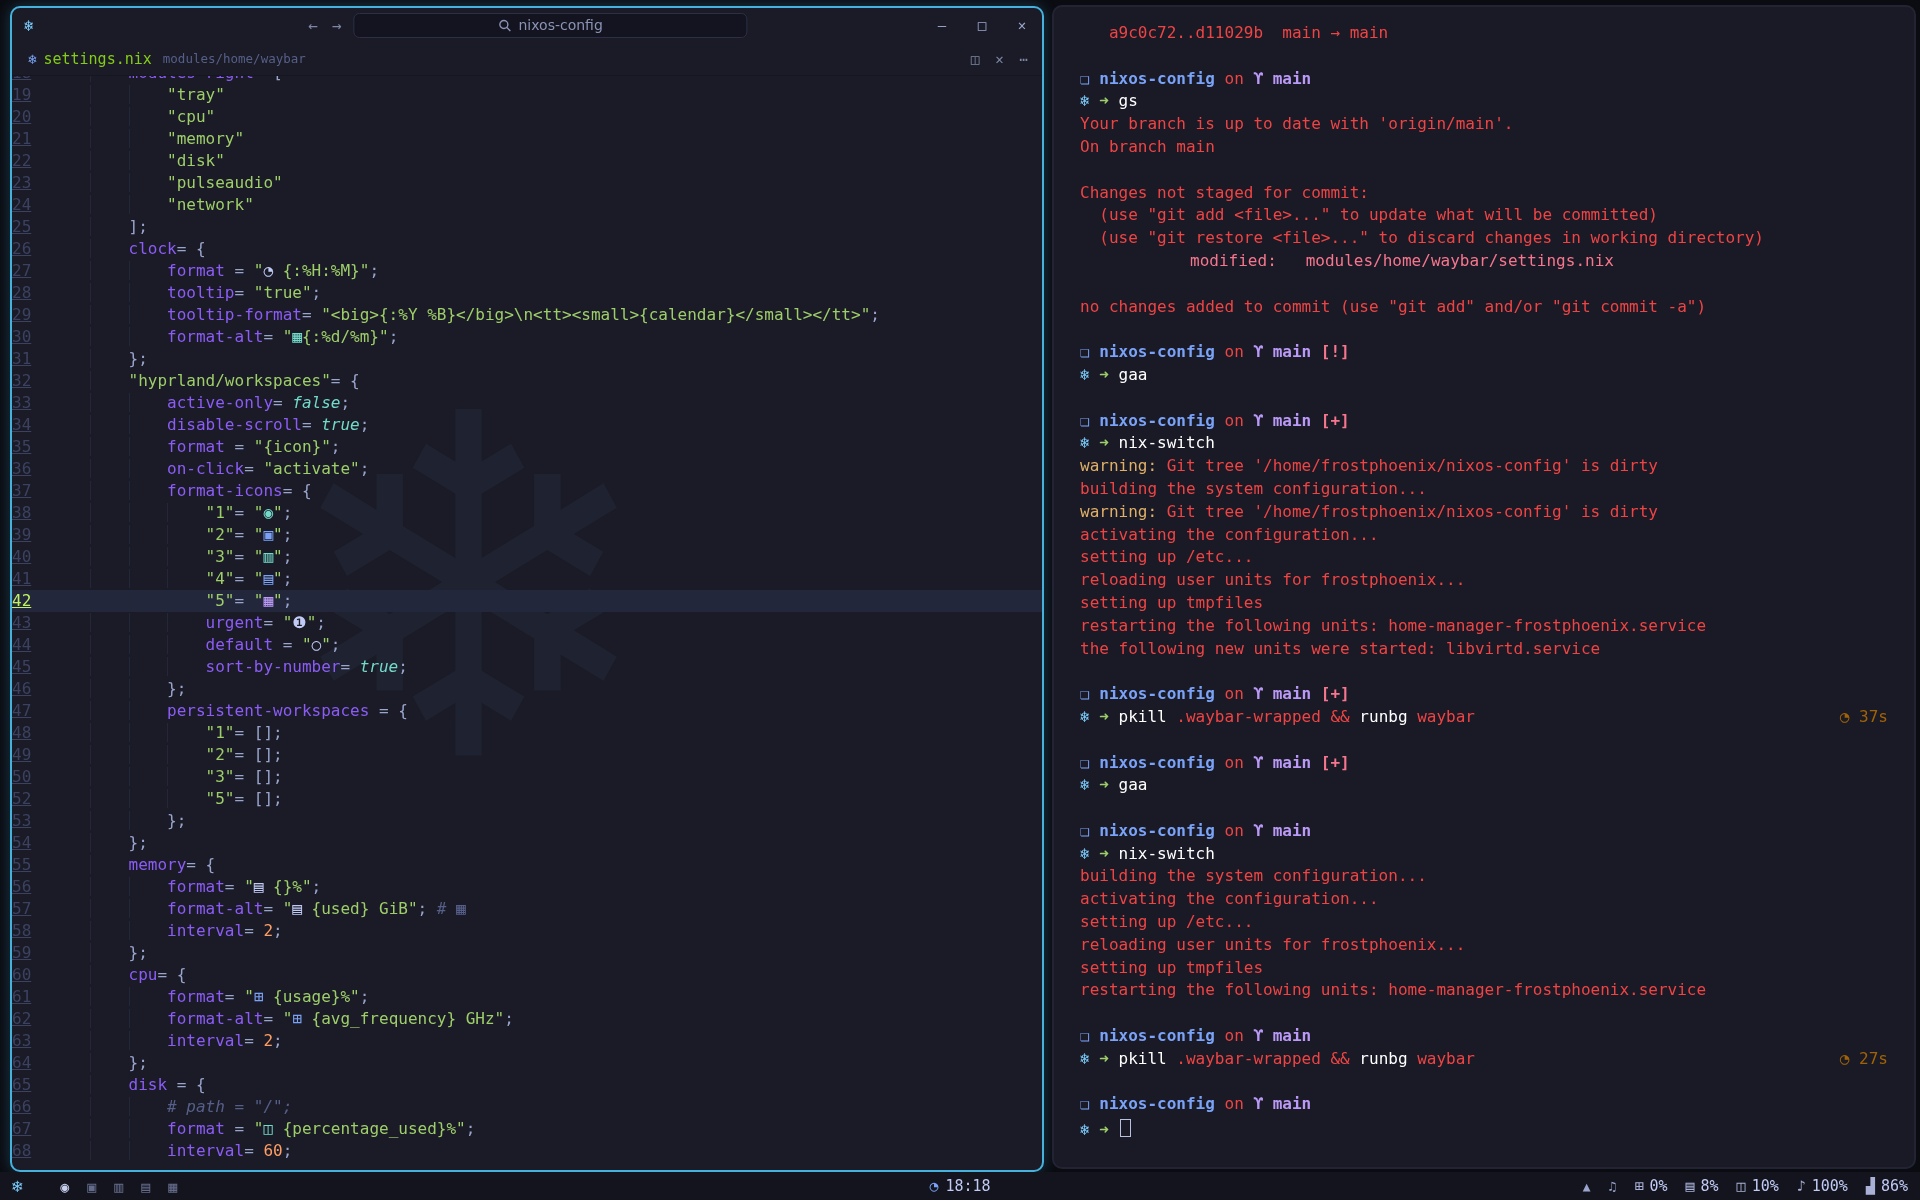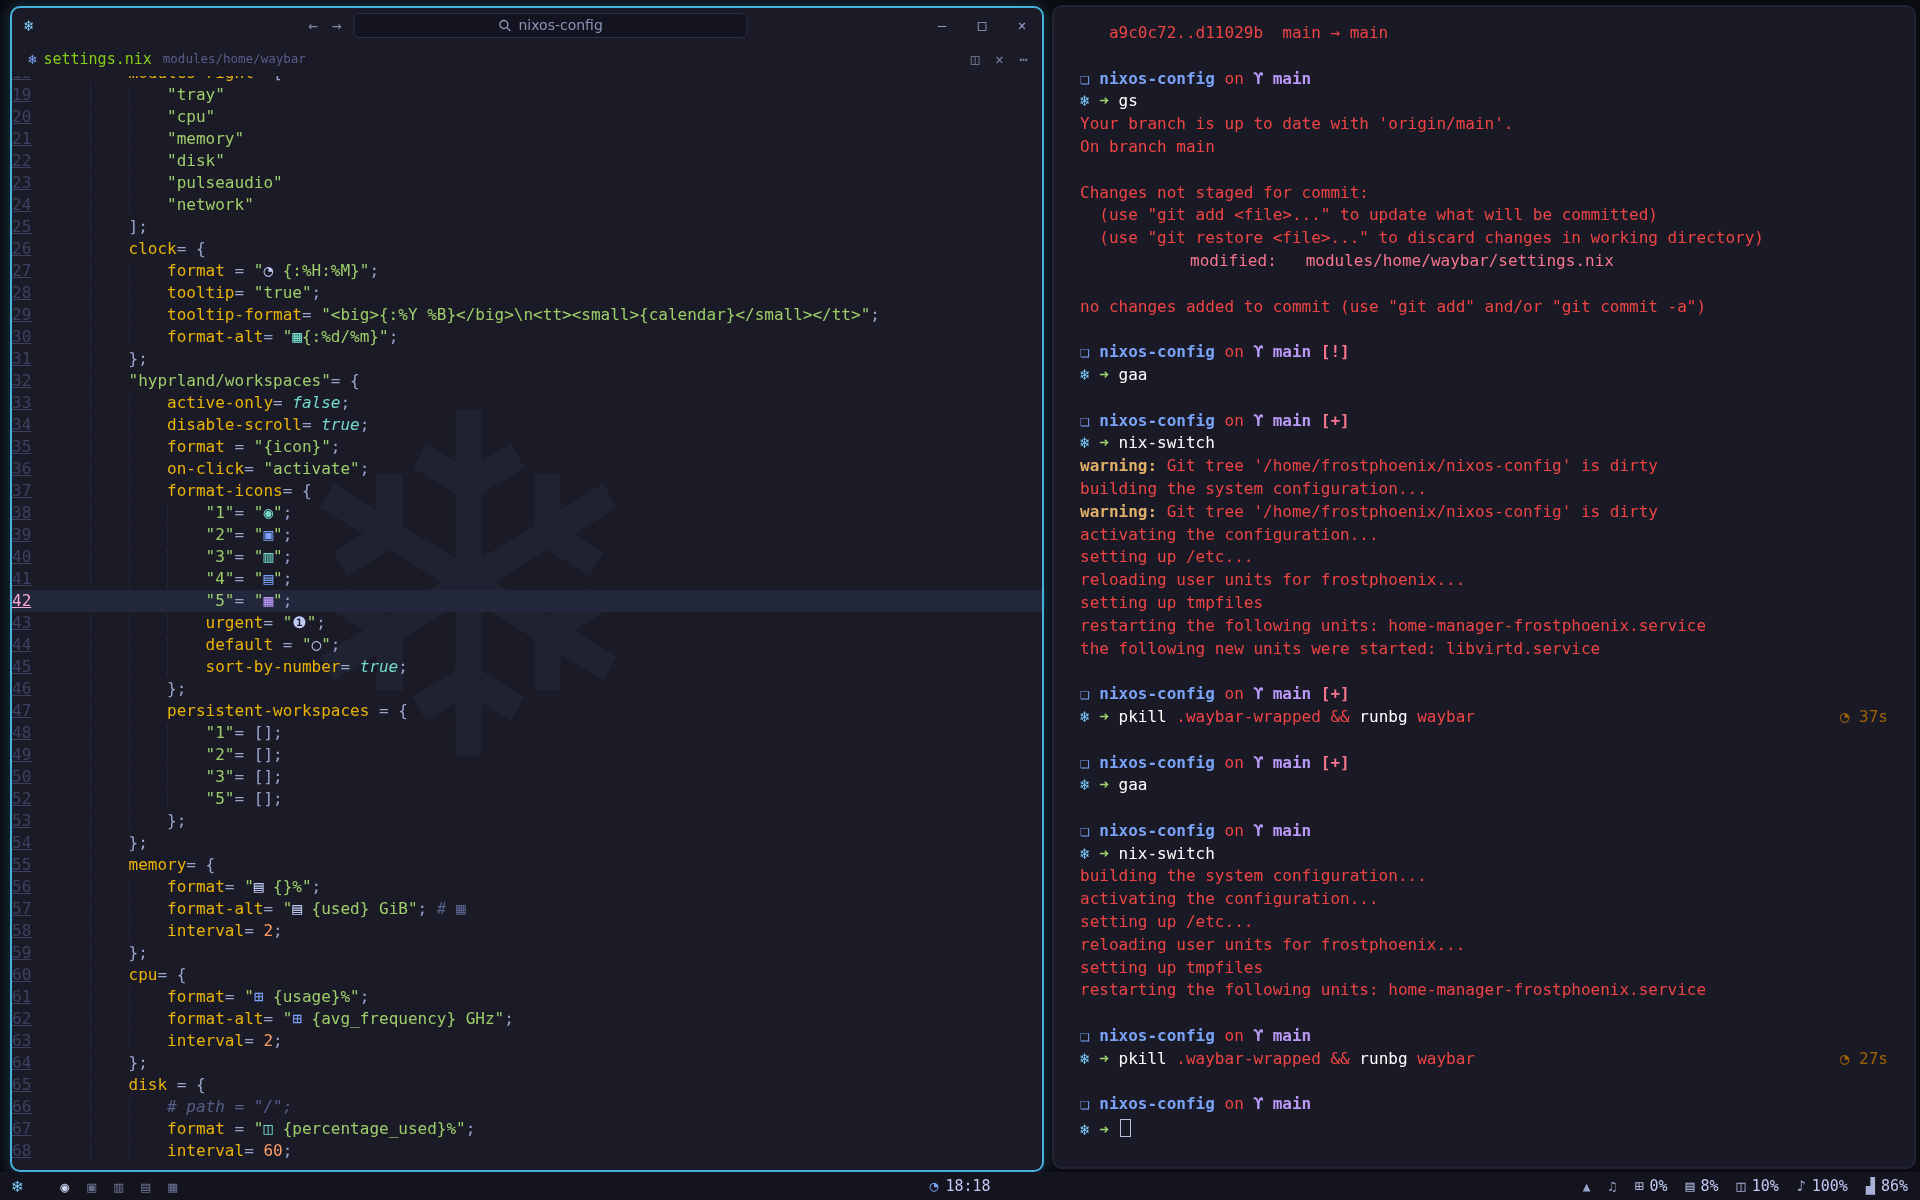--- a/index.html
+++ b/index.html
@@ -30,26 +30,26 @@
   .fpath{color:#565f89;font-size:12.5px;margin-left:4px;}
   .tab-actions{margin-left:auto;display:flex;gap:16px;padding-right:14px;color:#7e86a5;font-size:14px;}
 
   .editor-body{position:relative;height:1094px;overflow:hidden;}
   .wm{position:absolute;left:300px;top:240px;font-size:520px;line-height:1;
     color:#7aa2f7;opacity:.05;pointer-events:none;}
   .code{position:relative;margin-top:-14px;font-size:16px;line-height:22px;}
   .cl{display:flex;height:22px;white-space:pre;}
   .cl.cur{background:#23273b;}
   .ln{flex:none;width:52px;text-align:left;padding-right:26px;color:#3b4261;text-decoration:underline;}
-  .cur .ln{color:#f9a8d4;}
+  .cur .ln{color:#bef264;}
   .lc{white-space:pre;}
   .g{background:linear-gradient(to right,#222739 1px,transparent 1px);}
 
   
-  .x-p{color:#eab308;text-align:right;}           
+  .x-p{color:#8b5cf6;text-align:right;}           
   .x-o{color:#9aa5ce;}           
   .x-s{color:#9ece6a;}           
   .x-n{color:#ff9e64;}           
   .x-b{color:#73daca;font-style:italic;}  
   .x-c{color:#565f89;font-style:italic;}  
   .x-w{color:#c0caf5;}
   .x-i1{color:#73daca;}
   .x-i2{color:#7aa2f7;}
   .x-i3{color:#bb9af7;}
 
@@ -61,21 +61,21 @@
   .tl{display:flex;height:22.8px;white-space:pre;color:#c0caf5;}
   .tl .lft{white-space:pre;}
   .tl .rgt{margin-left:auto;}
   .x-td{color:#7aa2f7;font-weight:bold;}
   .x-tp{color:#ef4444;}
   .x-tb{color:#bb9af7;font-weight:bold;}
   .x-tf{color:#f7768e;font-weight:bold;}
   .x-ts{color:#7dcfff;}
   .x-ta{color:#9ece6a;}
   .x-tc{color:#ffffff;}
-  .x-tw{color:#e0af68;font-weight:bold;}
+  .x-tw{color:#e0af68;font-weight:normal;}
   .x-tm{color:#f7768e;padding-left:33px;}
   .x-tu{color:#a16207;}
   .cursor{display:inline-block;width:9px;height:16px;border:1.5px solid #b8c0e0;
     margin-left:1px;transform:translateY(2px);}
 
   
   .bar{position:absolute;left:0;right:0;bottom:0;height:28px;background:#13141d;
     display:flex;align-items:center;font-size:15px;color:#a9b1d6;padding:0 12px;}
   .nix{color:#7dcfff;font-size:17px;margin-right:20px;}
   .ws{display:inline-block;width:27px;text-align:center;color:#646b8a;font-size:15px;}

